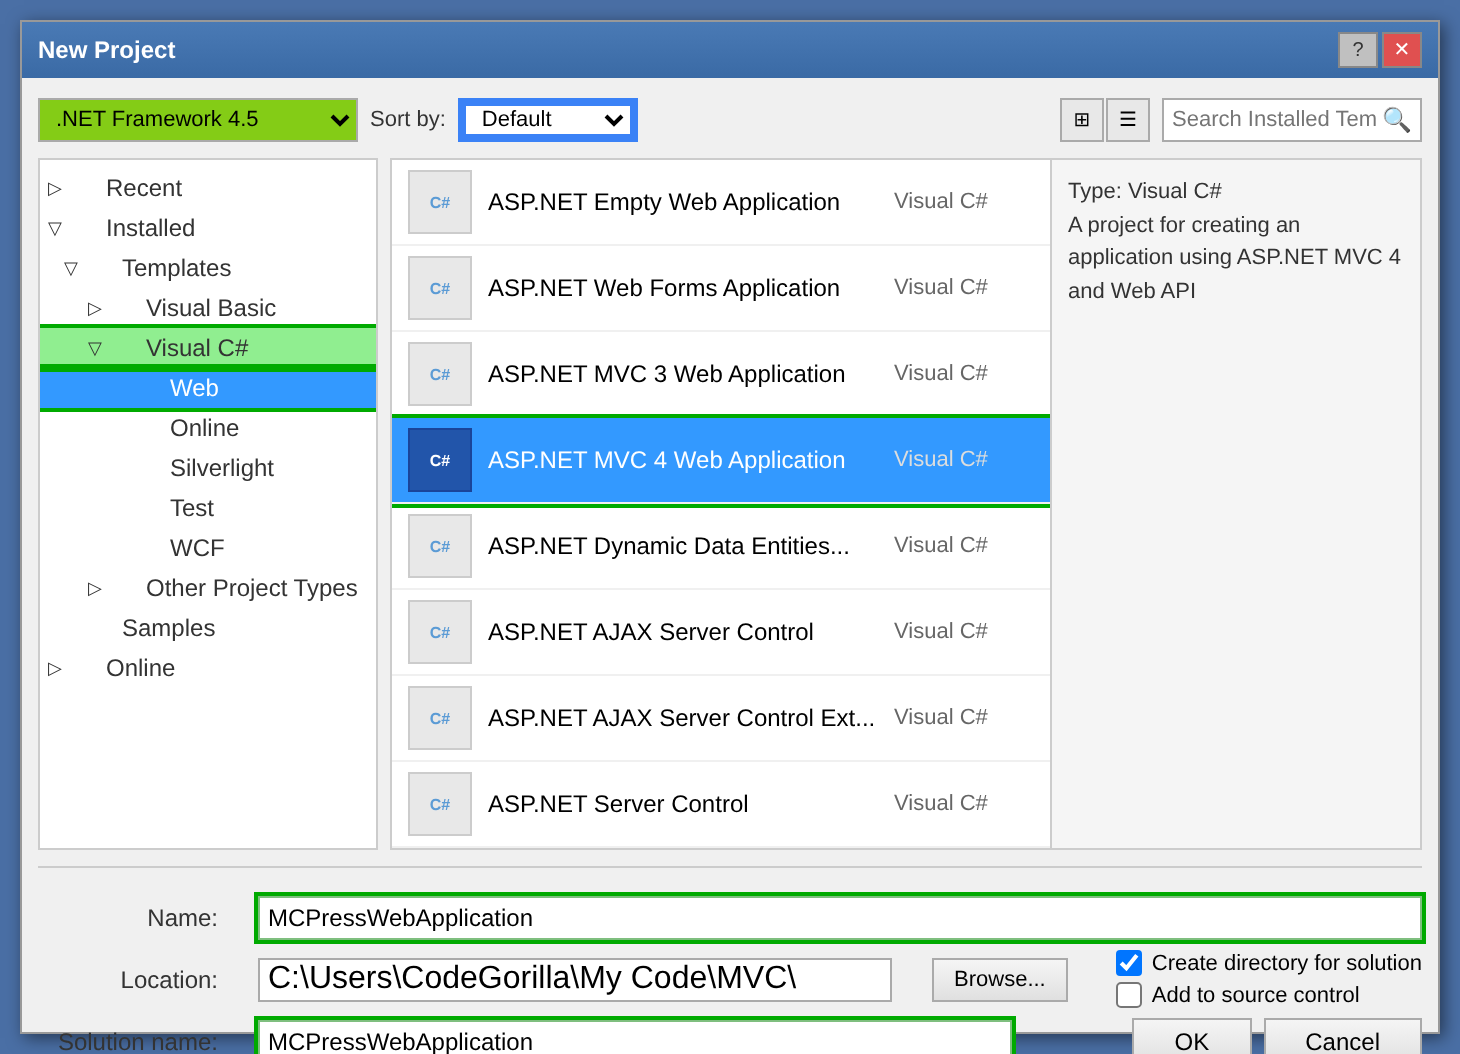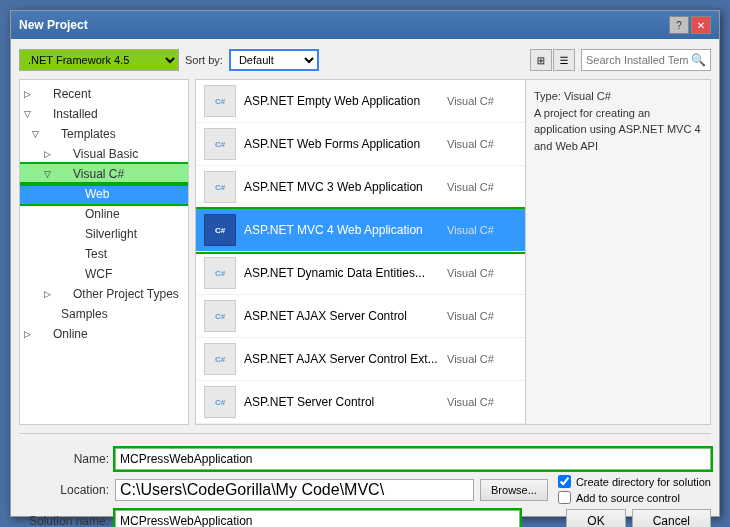--- a/index.html
+++ b/index.html
@@ -86,21 +86,21 @@
     }
 
     .sort-label {
       font-size: 11px;
       color: #333;
     }
 
     .sort-select {
       height: 22px;
       font-size: 11px;
-      border: 2px solid #3b82f6;
+      border: 4px solid #3b82f6;
       background: white;
       padding: 0 4px;
       width: 90px;
     }
 
     .view-buttons {
       display: flex;
       margin-left: auto;
       gap: 1px;
     }
@@ -246,21 +246,21 @@
     .bottom-form {
       padding: 6px 0 0 0;
       display: flex;
       flex-direction: column;
       gap: 5px;
     }
 
     .form-row {
       display: flex;
       align-items: center;
-      gap: 6px;
+      gap: 20px;
       justify-content: space-between;
     }
 
     .form-label {
       width: 90px;
       text-align: right;
       font-size: 12px;
       color: #333;
       flex-shrink: 0;
     }

